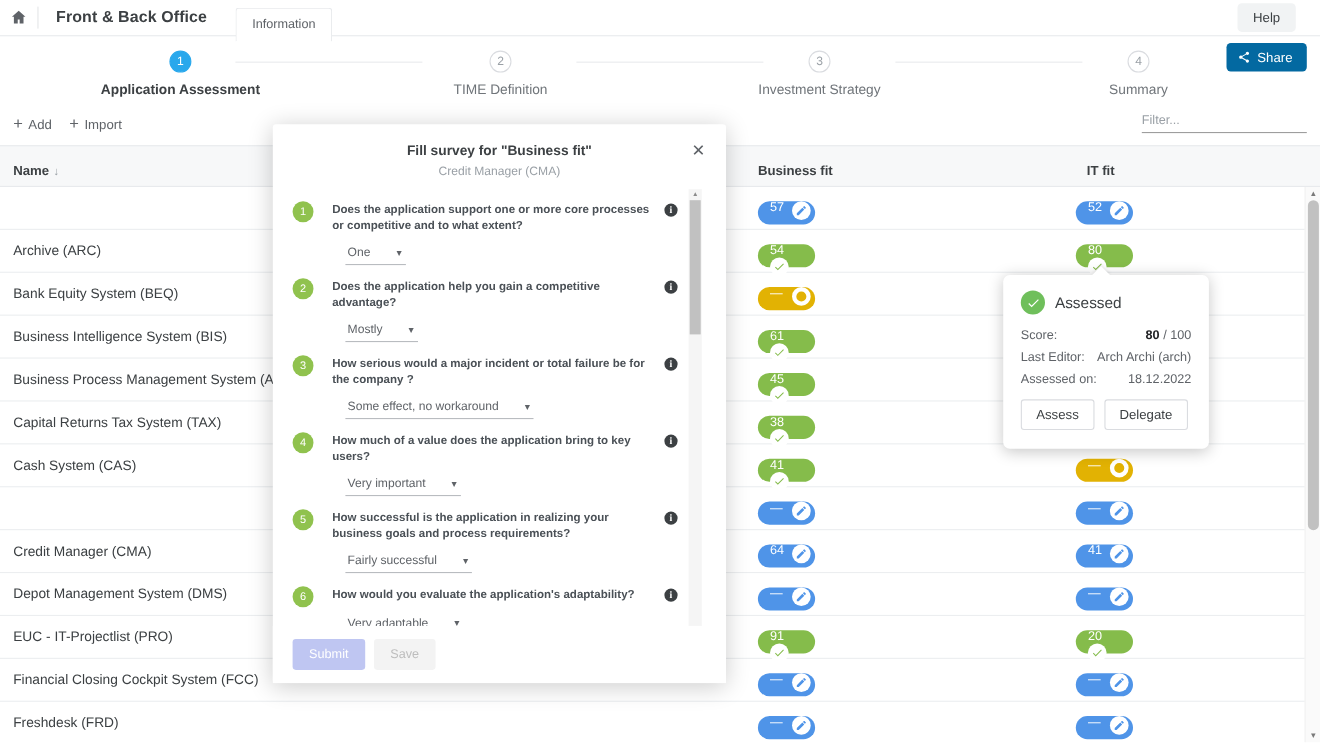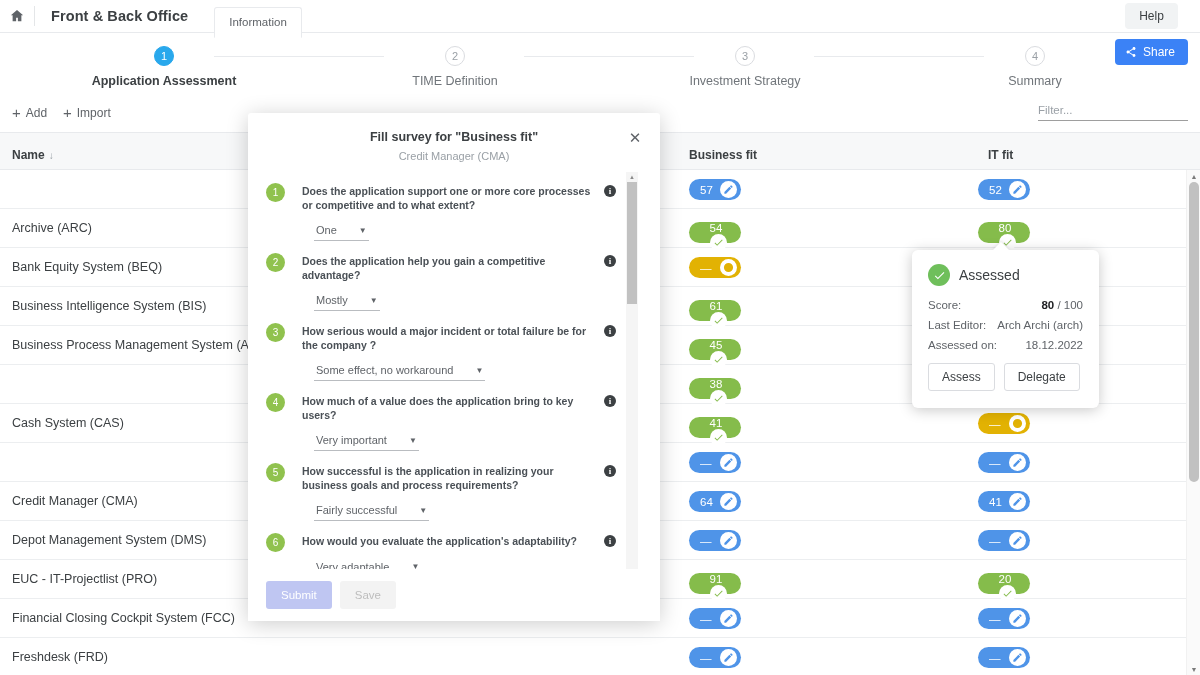--- a/index.html
+++ b/index.html
@@ -43,21 +43,21 @@
     width: 26px; height: 26px; border-radius: 50%;
     background: #5cd65c; color: #fff; font-size: 11px; font-weight: bold;
     display: flex; align-items: center; justify-content: center;
     cursor: pointer;
   }
   .help-btn {
     background: #f1f3f4; border-radius: 4px; padding: 6px 14px;
     font-size: 12px; color: #3c4043; cursor: pointer;
   }
   .share-btn {
-    background: #3b82f6; border-radius: 4px; padding: 6px 13px 6px 10px;
+    background: #0369a1; border-radius: 4px; padding: 6px 13px 6px 10px;
     font-size: 12px; color: #fff; cursor: pointer;
     display: flex; align-items: center; gap: 6px;
   }
   .share-btn svg { width: 12px; height: 12px; fill: #fff; }
 
   
   .stepper { position: absolute; top: 33px; left: 0; width: 1200px; height: 67px; }
   .step {
     position: absolute; top: 13px; width: 200px; text-align: center;
     cursor: pointer;
@@ -110,21 +110,21 @@
   .tbody { position: relative; }
   .row {
     position: relative; height: 39px; border-bottom: 1px solid #eceef0;
   }
   .cell-name {
     position: absolute; left: 12px; top: 0; height: 39px; line-height: 39px;
     font-size: 12.5px; color: #3c4043; white-space: nowrap;
   }
   .cell-badge { position: absolute; top: 9px; }
   .badge {
-    display: inline-flex; align-items: center;
+    display: inline-flex; 
     height: 21px; border-radius: 11px; padding-left: 11px; padding-right: 2px;
     color: #fff; font-size: 11.5px; min-width: 52px;
     justify-content: space-between; cursor: pointer;
   }
   .badge.blue { background: #4f94e8; }
   .badge.green { background: #85bc4b; flex-direction: column; }
   .badge.yellow { background: #e2b203; }
   .badge .bval { margin-right: 7px; }
   .badge .bicon {
     width: 17px; height: 17px; border-radius: 50%; background: #fff;
@@ -417,20 +417,21 @@
           <div class="cell-badge" style="left: 978px;"><div class="badge blue">
               <span class="bval">—</span>
               <span class="bicon">
                 <svg viewBox="0 0 24 24">
                   <path d="M3 17.25V21h3.75L17.81 9.94l-3.75-3.75zM20.71 7.04a1 1 0 0 0 0-1.41l-2.34-2.34a1 1 0 0 0-1.41 0l-1.83 1.83 3.75 3.75z"></path>
                 </svg>
               </span>
             </div></div>
         </div>
         <div class="row">
+          <div class="cell-name">Capital Returns Tax System (TAX)</div>
           <div class="cell-badge" style="left: 689px;"><div class="badge green">
               <span class="bval">38</span>
               <span class="bicon">
                 <svg viewBox="0 0 24 24">
                   <path d="M9 16.2 4.8 12l-1.4 1.4L9 19 21 7l-1.4-1.4z"></path>
                 </svg>
               </span>
             </div></div>
           <div class="cell-badge" style="left: 978px;"><div class="badge blue">
               <span class="bval">—</span>

